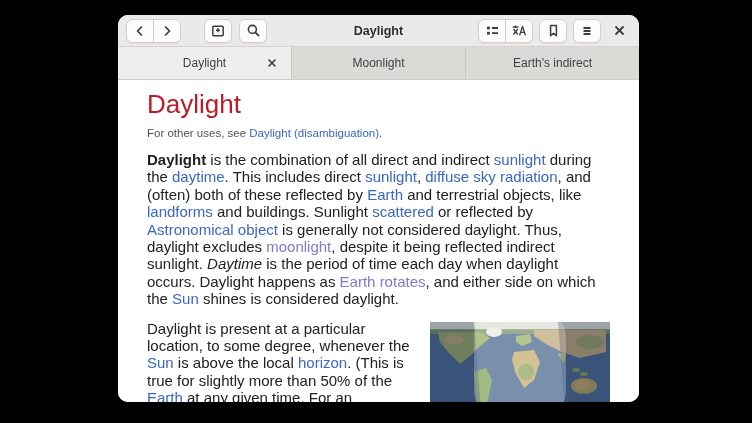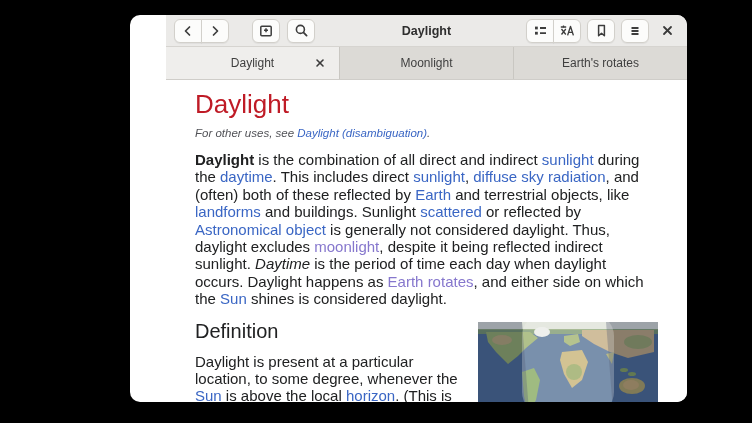--- a/index.html
+++ b/index.html
@@ -7,24 +7,24 @@
     --visited:#8677cd;
     --red:#bf1b26;
     --hb-bg:#ebeae8;
     --tabbar-bg:#dcdad6;
     --tab-active:#efeeec;
     --ink:#202122;
   }
   html,body{margin:0;padding:0;background:#000;}
   .stage{position:relative;width:752px;height:423px;background:#000;overflow:hidden;
          font-family:"Liberation Sans",sans-serif;}
-  .window{position:absolute;left:130px;top:15px;width:521px;height:387px;
+  .window{position:absolute;left:118px;top:15px;width:521px;height:387px;
           border-radius:10px;overflow:hidden;background:#fff;
           box-shadow:0 6px 20px rgba(0,0,0,0.55), 0 0 0 1px rgba(0,0,0,0.35);
-          display:flex;flex-direction:column;padding-left:36px;}
+          display:flex;flex-direction:column;}
   
   .headerbar{height:32px;flex:0 0 32px;background:var(--hb-bg);
              border-bottom:1px solid #d6d4d0;display:flex;align-items:center;
              padding:0 8px;position:relative;box-sizing:border-box;}
   .btn{background:#fcfcfb;border:1px solid #d2d0cb;border-radius:6px;height:24px;width:28px;
        display:flex;align-items:center;justify-content:center;box-sizing:border-box;
        box-shadow:0 1px 1px rgba(0,0,0,0.05);}
   .btn-group{display:flex;}
   .btn-group .btn:first-child{border-radius:6px 0 0 6px;}
   .btn-group .btn:last-child{border-radius:0 6px 6px 0;margin-left:-1px;}
@@ -42,21 +42,21 @@
        font-size:12px;color:#3f3f3f;border-right:1px solid #c9c7c2;box-sizing:border-box;}
   .tab:last-child{border-right:none;}
   .tab.active{background:var(--tab-active);}
   .tab-close{position:absolute;right:11px;top:50%;transform:translateY(-50%);
              width:16px;height:16px;display:flex;align-items:center;justify-content:center;}
   
   .content{flex:1 1 auto;background:#fff;padding:10px 29px 0 29px;overflow:hidden;
            color:var(--ink);}
   h1.article-title{font-size:26px;line-height:28px;font-weight:normal;color:var(--red);
                    margin:0 0 9px 0;}
-  .hatnote{font-size:11.5px;line-height:13px;font-style:italic;color:#515257;margin:0 0 11px 0;}
+  .hatnote{font-size:11.5px;line-height:13px;color:#515257;margin:0 0 11px 0;}
   p.body-text{font-size:15px;line-height:17.4px;margin:0 0 12px 0;}
   h2.section-heading{font-size:20px;line-height:22px;font-weight:normal;color:var(--ink);
                      margin:0 0 11px 0;}
   .rich .bold{font-weight:bold;}
   .rich .italic{font-style:italic;}
   .rich .link{color:var(--link);}
   .rich .visited{color:var(--visited);}
   figure.map-figure{float:right;width:180px;margin:2px 0 0 14px;padding:0;}
   .map-img{width:180px;height:102px;display:block;}
 </style>
@@ -163,21 +163,21 @@
           <svg width="10" height="10" viewBox="0 0 10 10">
               <line x1="2" y1="2" x2="8" y2="8" stroke="#3c3c3c" stroke-width="1.6" stroke-linecap="round"></line>
               <line x1="8" y1="2" x2="2" y2="8" stroke="#3c3c3c" stroke-width="1.6" stroke-linecap="round"></line>
             </svg>
         </span>
       </div>
       <div class="tab">
         <span>Moonlight</span>
       </div>
       <div class="tab">
-        <span>Earth's rotates</span>
+        <span>Earth's indirect</span>
       </div>
     </div>
 
     <div class="content">
       <h1 class="article-title">Daylight</h1>
       <div class="hatnote rich"><span>For other uses, see </span><span class="link">Daylight (disambiguation)</span><span>.</span></div>
       <p class="body-text rich"><span class="bold">Daylight</span><span> is the combination of all direct and indirect </span><span class="link">sunlight</span><span> during the </span><span class="link">daytime</span><span>. This includes direct </span><span class="link">sunlight</span><span>, </span><span class="link">diffuse sky radiation</span><span>, and (often) both of these reflected by </span><span class="link">Earth</span><span> and terrestrial objects, like </span><span class="link">landforms</span><span> and buildings. Sunlight </span><span class="link">scattered</span><span> or reflected by </span><span class="link">Astronomical object</span><span> is generally not considered daylight. Thus, daylight excludes </span><span class="visited">moonlight</span><span>, despite it being reflected indirect sunlight. </span><span class="italic">Daytime</span><span> is the period of time each day when daylight occurs. Daylight happens as </span><span class="visited">Earth rotates</span><span>, and either side on which the </span><span class="link">Sun</span><span> shines is considered daylight.</span></p>
 
       <div class="section">
         <figure class="map-figure">
@@ -200,19 +200,18 @@
             <ellipse cx="154" cy="64" rx="13" ry="8" fill="#b3a45e"></ellipse>
             <ellipse cx="153" cy="63" rx="8" ry="5" fill="#c9a96b"></ellipse>
             <rect x="0" y="88" width="180" height="3" fill="#c09a72" opacity="0.7"></rect>
             <rect x="0" y="90" width="180" height="12" fill="#a87852"></rect>
             <polygon points="0,0 44,0 52,102 0,102" fill="#1c2a4a" opacity="0.34"></polygon>
             <polygon points="128,0 180,0 180,102 136,102" fill="#1c2a4a" opacity="0.34"></polygon>
             <rect x="44" y="-8" width="92" height="100" rx="22" fill="#f3f6ef" opacity="0.28"></rect>
           </svg>
 
         </figure>
-        <h2 class="section-heading">Definition</h2>
         <p class="body-text rich"><span>Daylight is present at a particular location, to some degree, whenever the </span><span class="link">Sun</span><span> is above the local </span><span class="link">horizon</span><span>. (This is true for slightly more than 50% of the </span><span class="link">Earth</span><span> at any given time. For an explanation of why it is not exactly half, see </span></p>
       </div>
     </div>
 
   </div>
 </div>
 
 </body></html>

